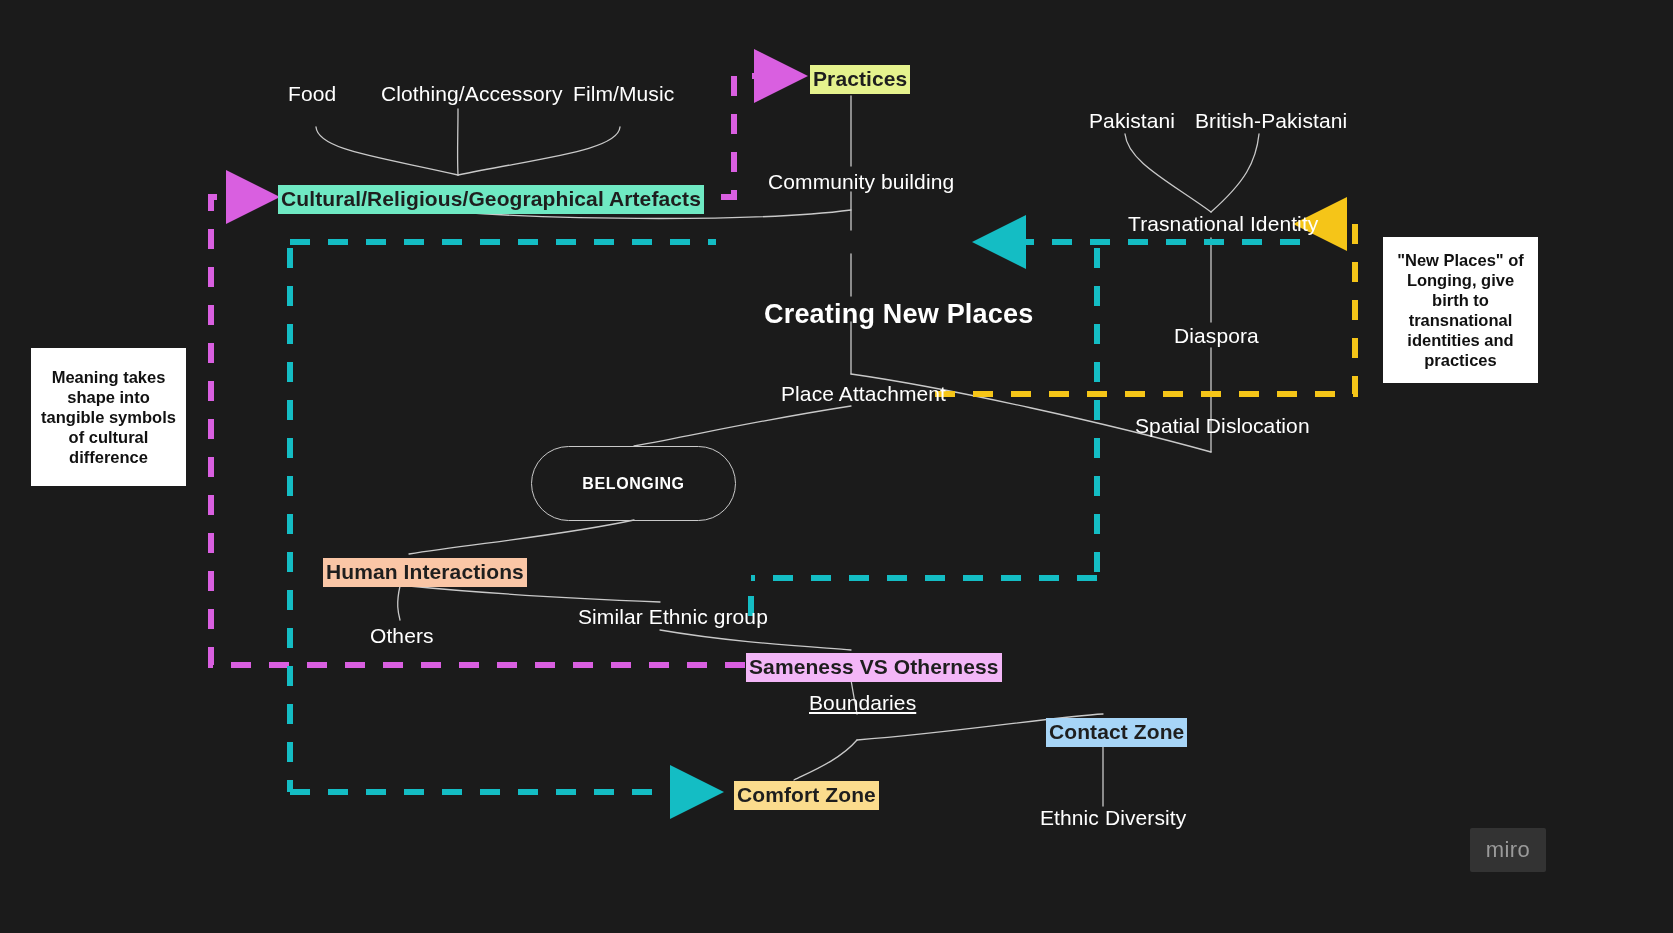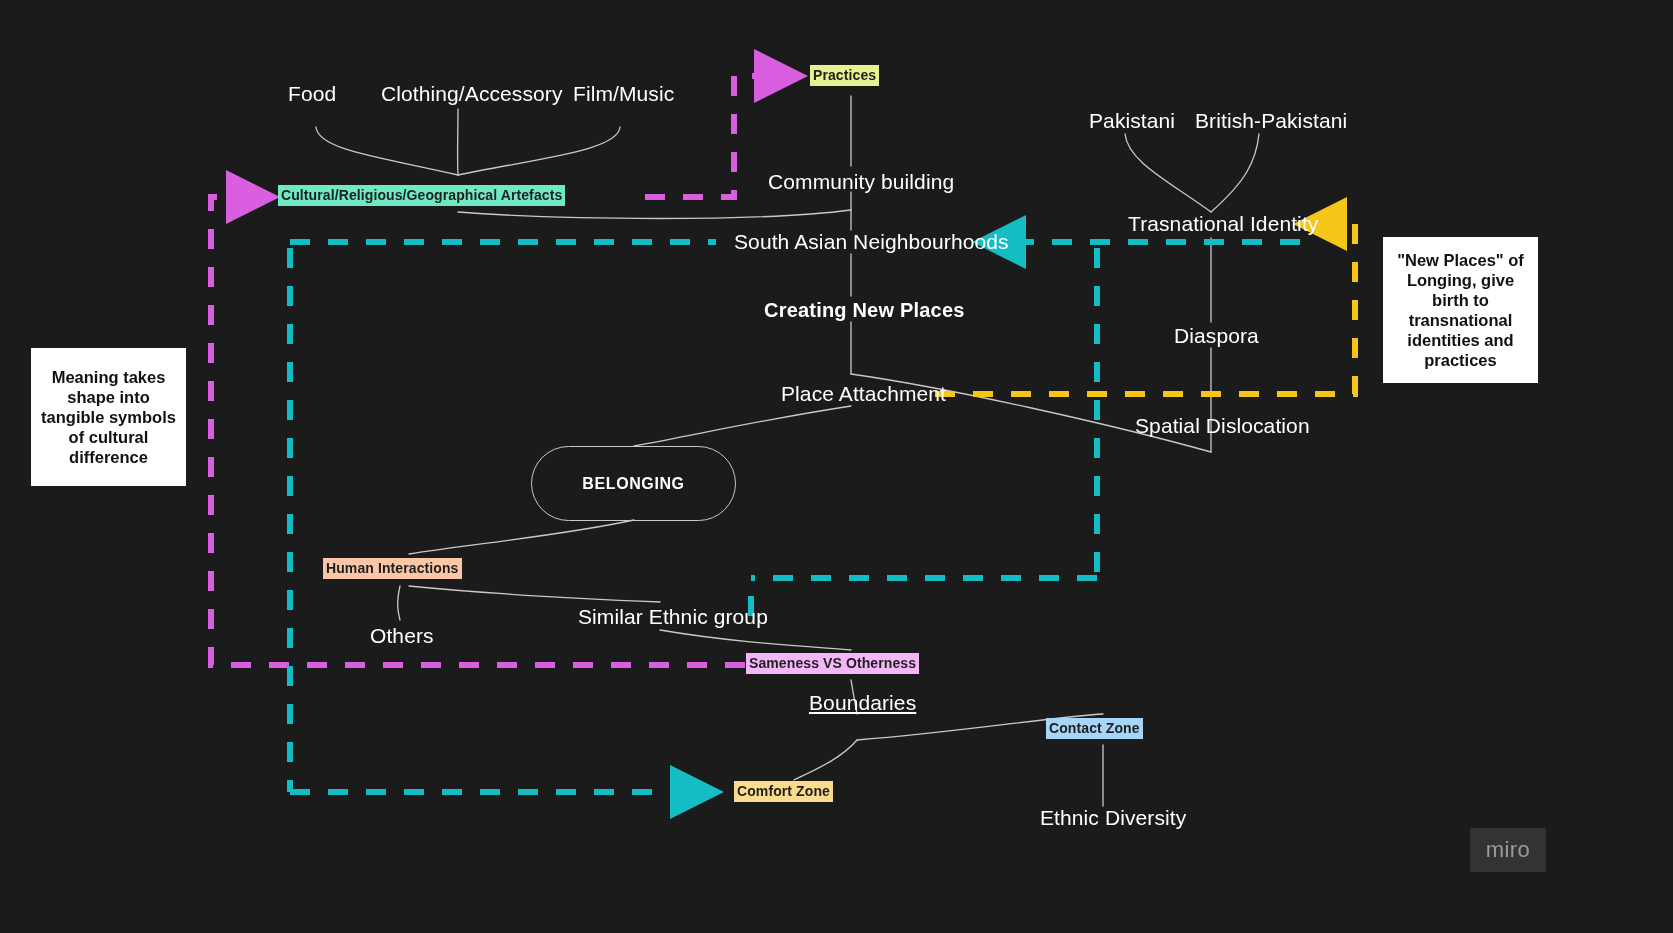--- a/index.html
+++ b/index.html
@@ -28,28 +28,28 @@
   }
   
   .plain {
     color: #ffffff;
     font-size: 21px;
     font-weight: 400;
     letter-spacing: 0.1px;
   }
   .plain-bold {
     color: #ffffff;
-    font-size: 20px;
+    font-size: 27px;
     font-weight: 700;
     letter-spacing: 0.2px;
   }
   
   .hl {
     color: #1e1e1e;
-    font-size: 14px;
+    font-size: 21px;
     font-weight: 700;
     padding: 2px 3px 3px 3px;
     letter-spacing: 0.1px;
   }
   .hl-green   { background: #6fe9c3; }
   .hl-lime    { background: #e5f28d; }
   .hl-peach   { background: #fac6a6; }
   .hl-violet  { background: #f3b6f7; }
   .hl-gold    { background: #fbdc8d; text-align: right; }
   .hl-blue    { background: #a7d5f7; }
@@ -204,21 +204,20 @@
 
   <div class="node plain" style="left:288px; top:66px;">Food</div>
   <div class="node plain" style="left:381px; top:66px;">Clothing/Accessory</div>
   <div class="node plain" style="left:573px; top:66px;">Film/Music</div>
 
   <div class="node hl hl-green" style="left:278px; top:169px;">Cultural/Religious/Geographical Artefacts</div>
 
   <div class="node hl hl-lime" style="left:810px; top:49px;">Practices</div>
 
   <div class="node plain" style="left:768px; top:154px;">Community building</div>
-  <div class="node plain" style="left:734px; top:214px;">South Asian Neighbourhoods</div>
   <div class="node plain-bold" style="left:764px; top:283px;">Creating New Places</div>
   <div class="node plain" style="left:781px; top:366px;">Place Attachment</div>
 
   <div class="capsule" style="left:531px; top:430px; width:203px; height:73px;">
     <span>BELONGING</span>
   </div>
 
   <div class="node hl hl-peach" style="left:323px; top:542px;">Human Interactions</div>
   <div class="node plain" style="left:370px; top:608px;">Others</div>
   <div class="node plain" style="left:578px; top:589px;">Similar Ethnic group</div>

